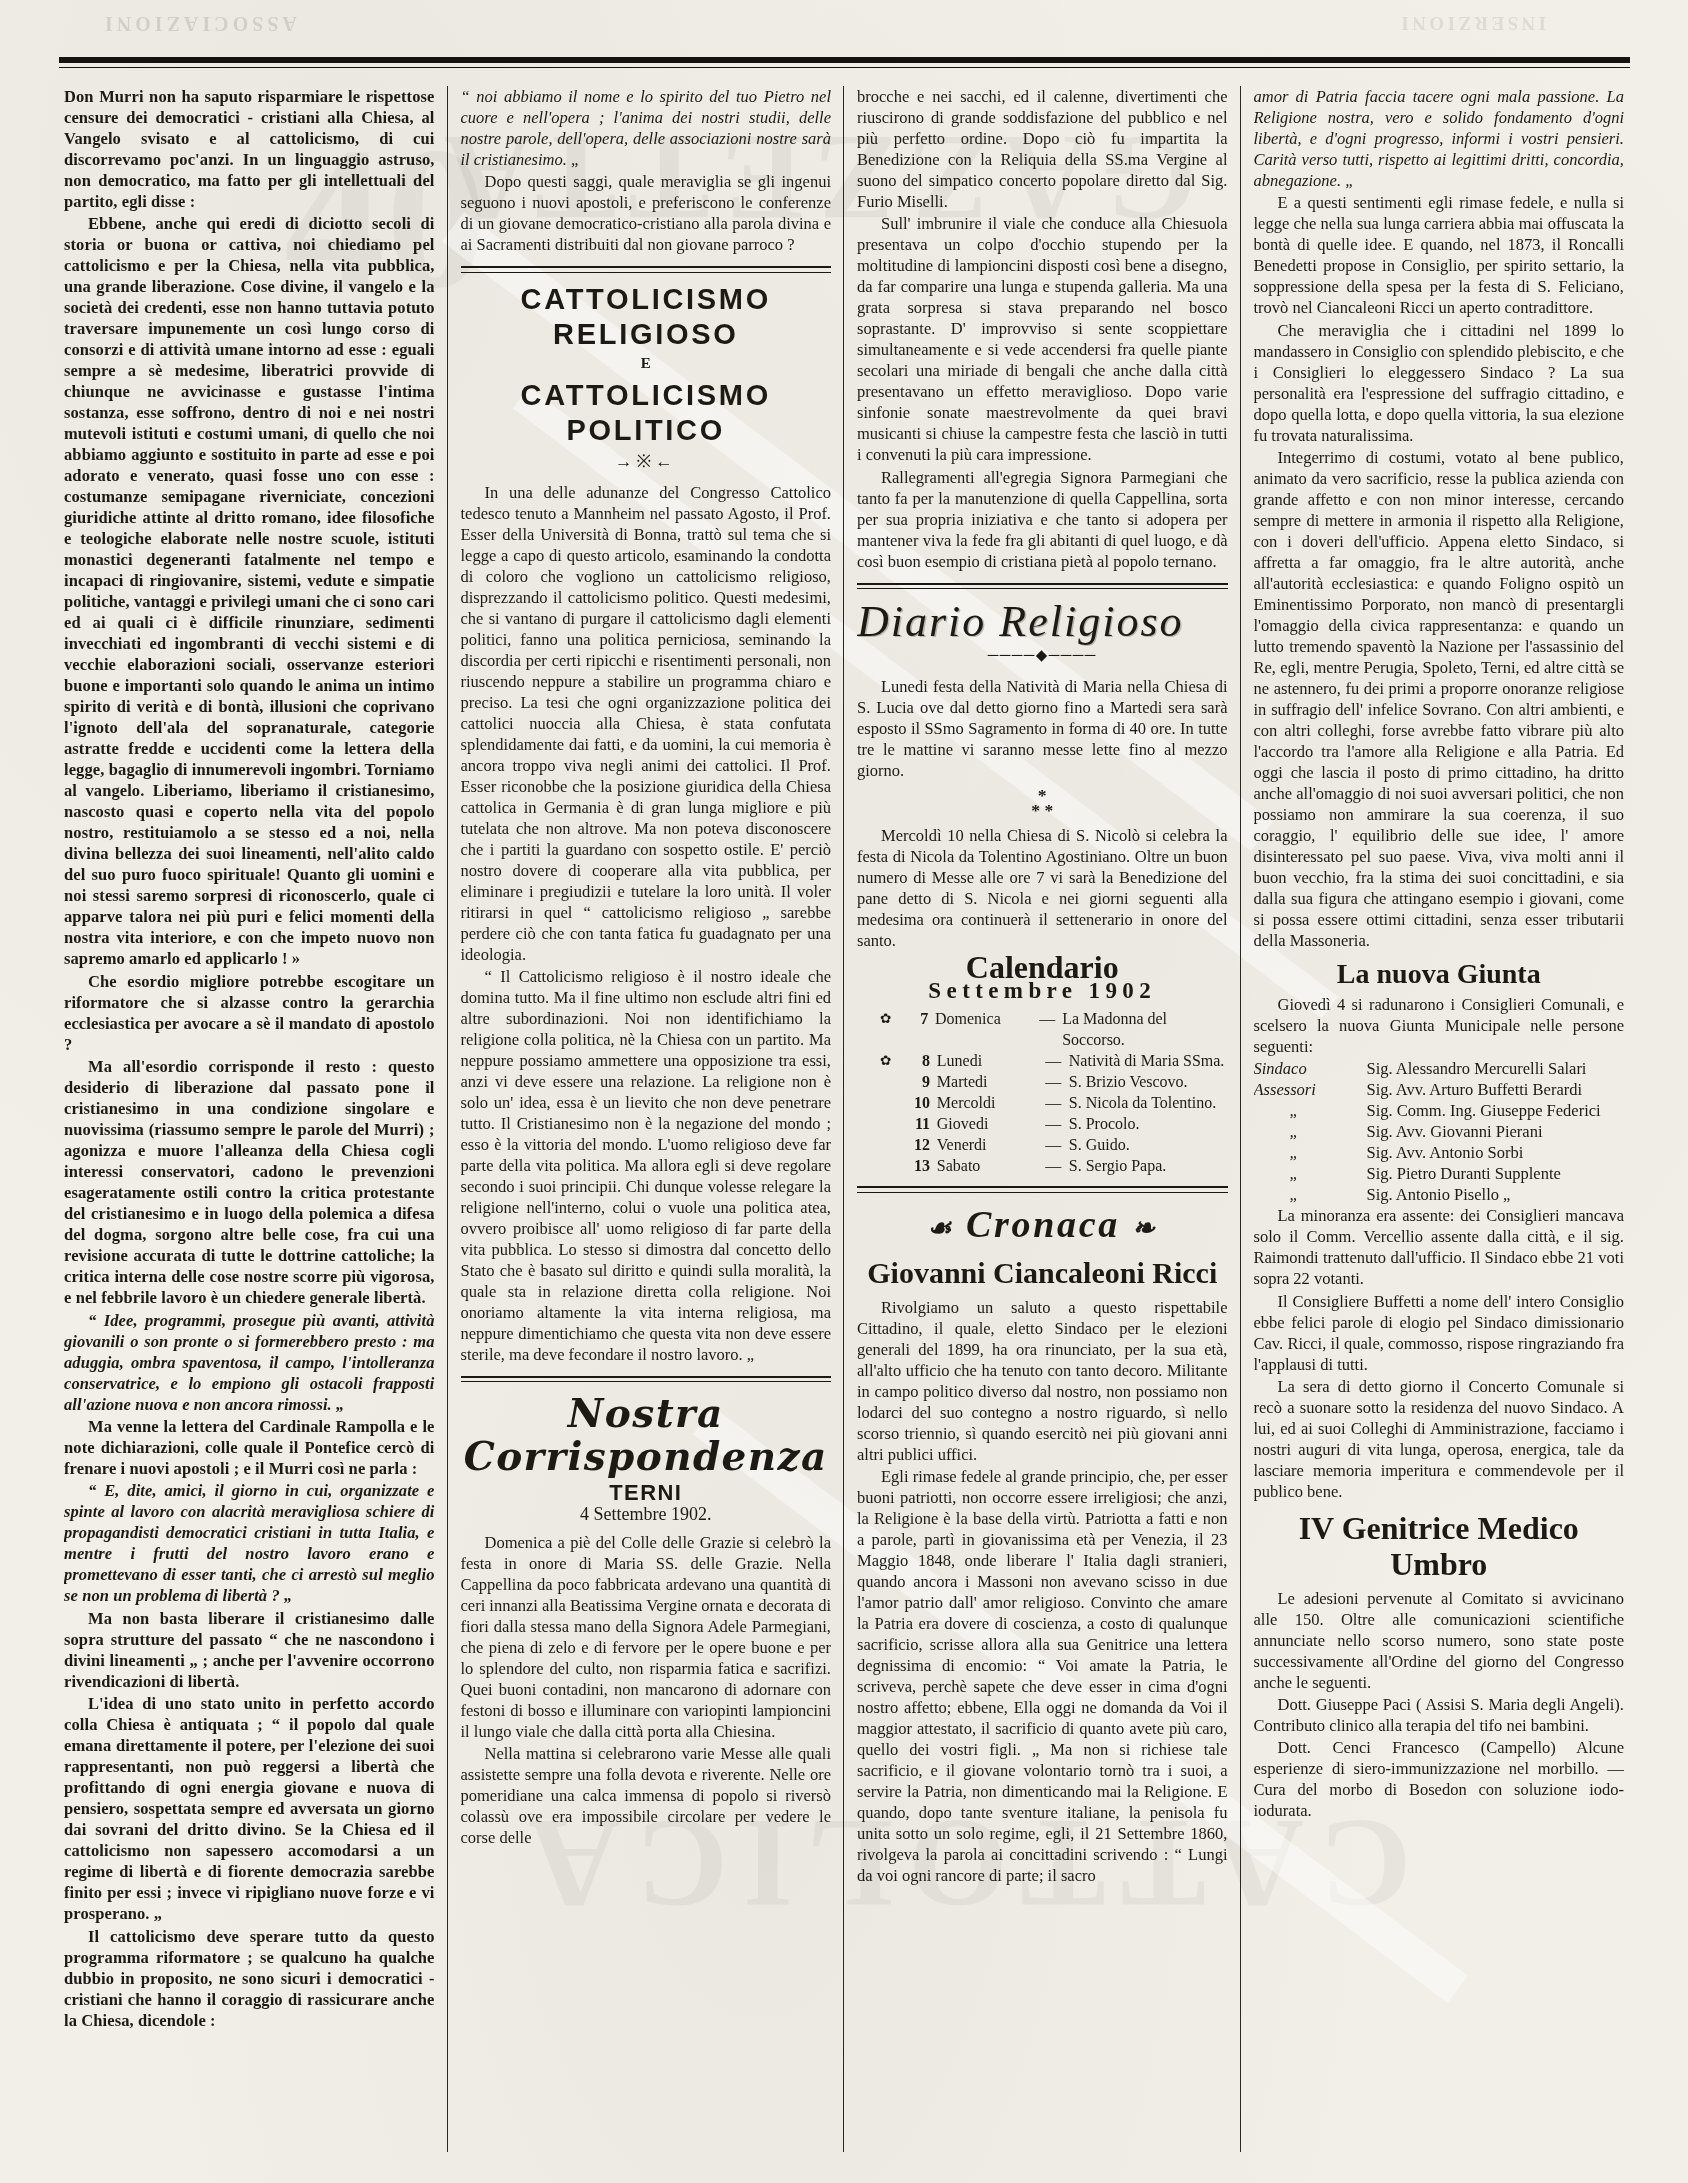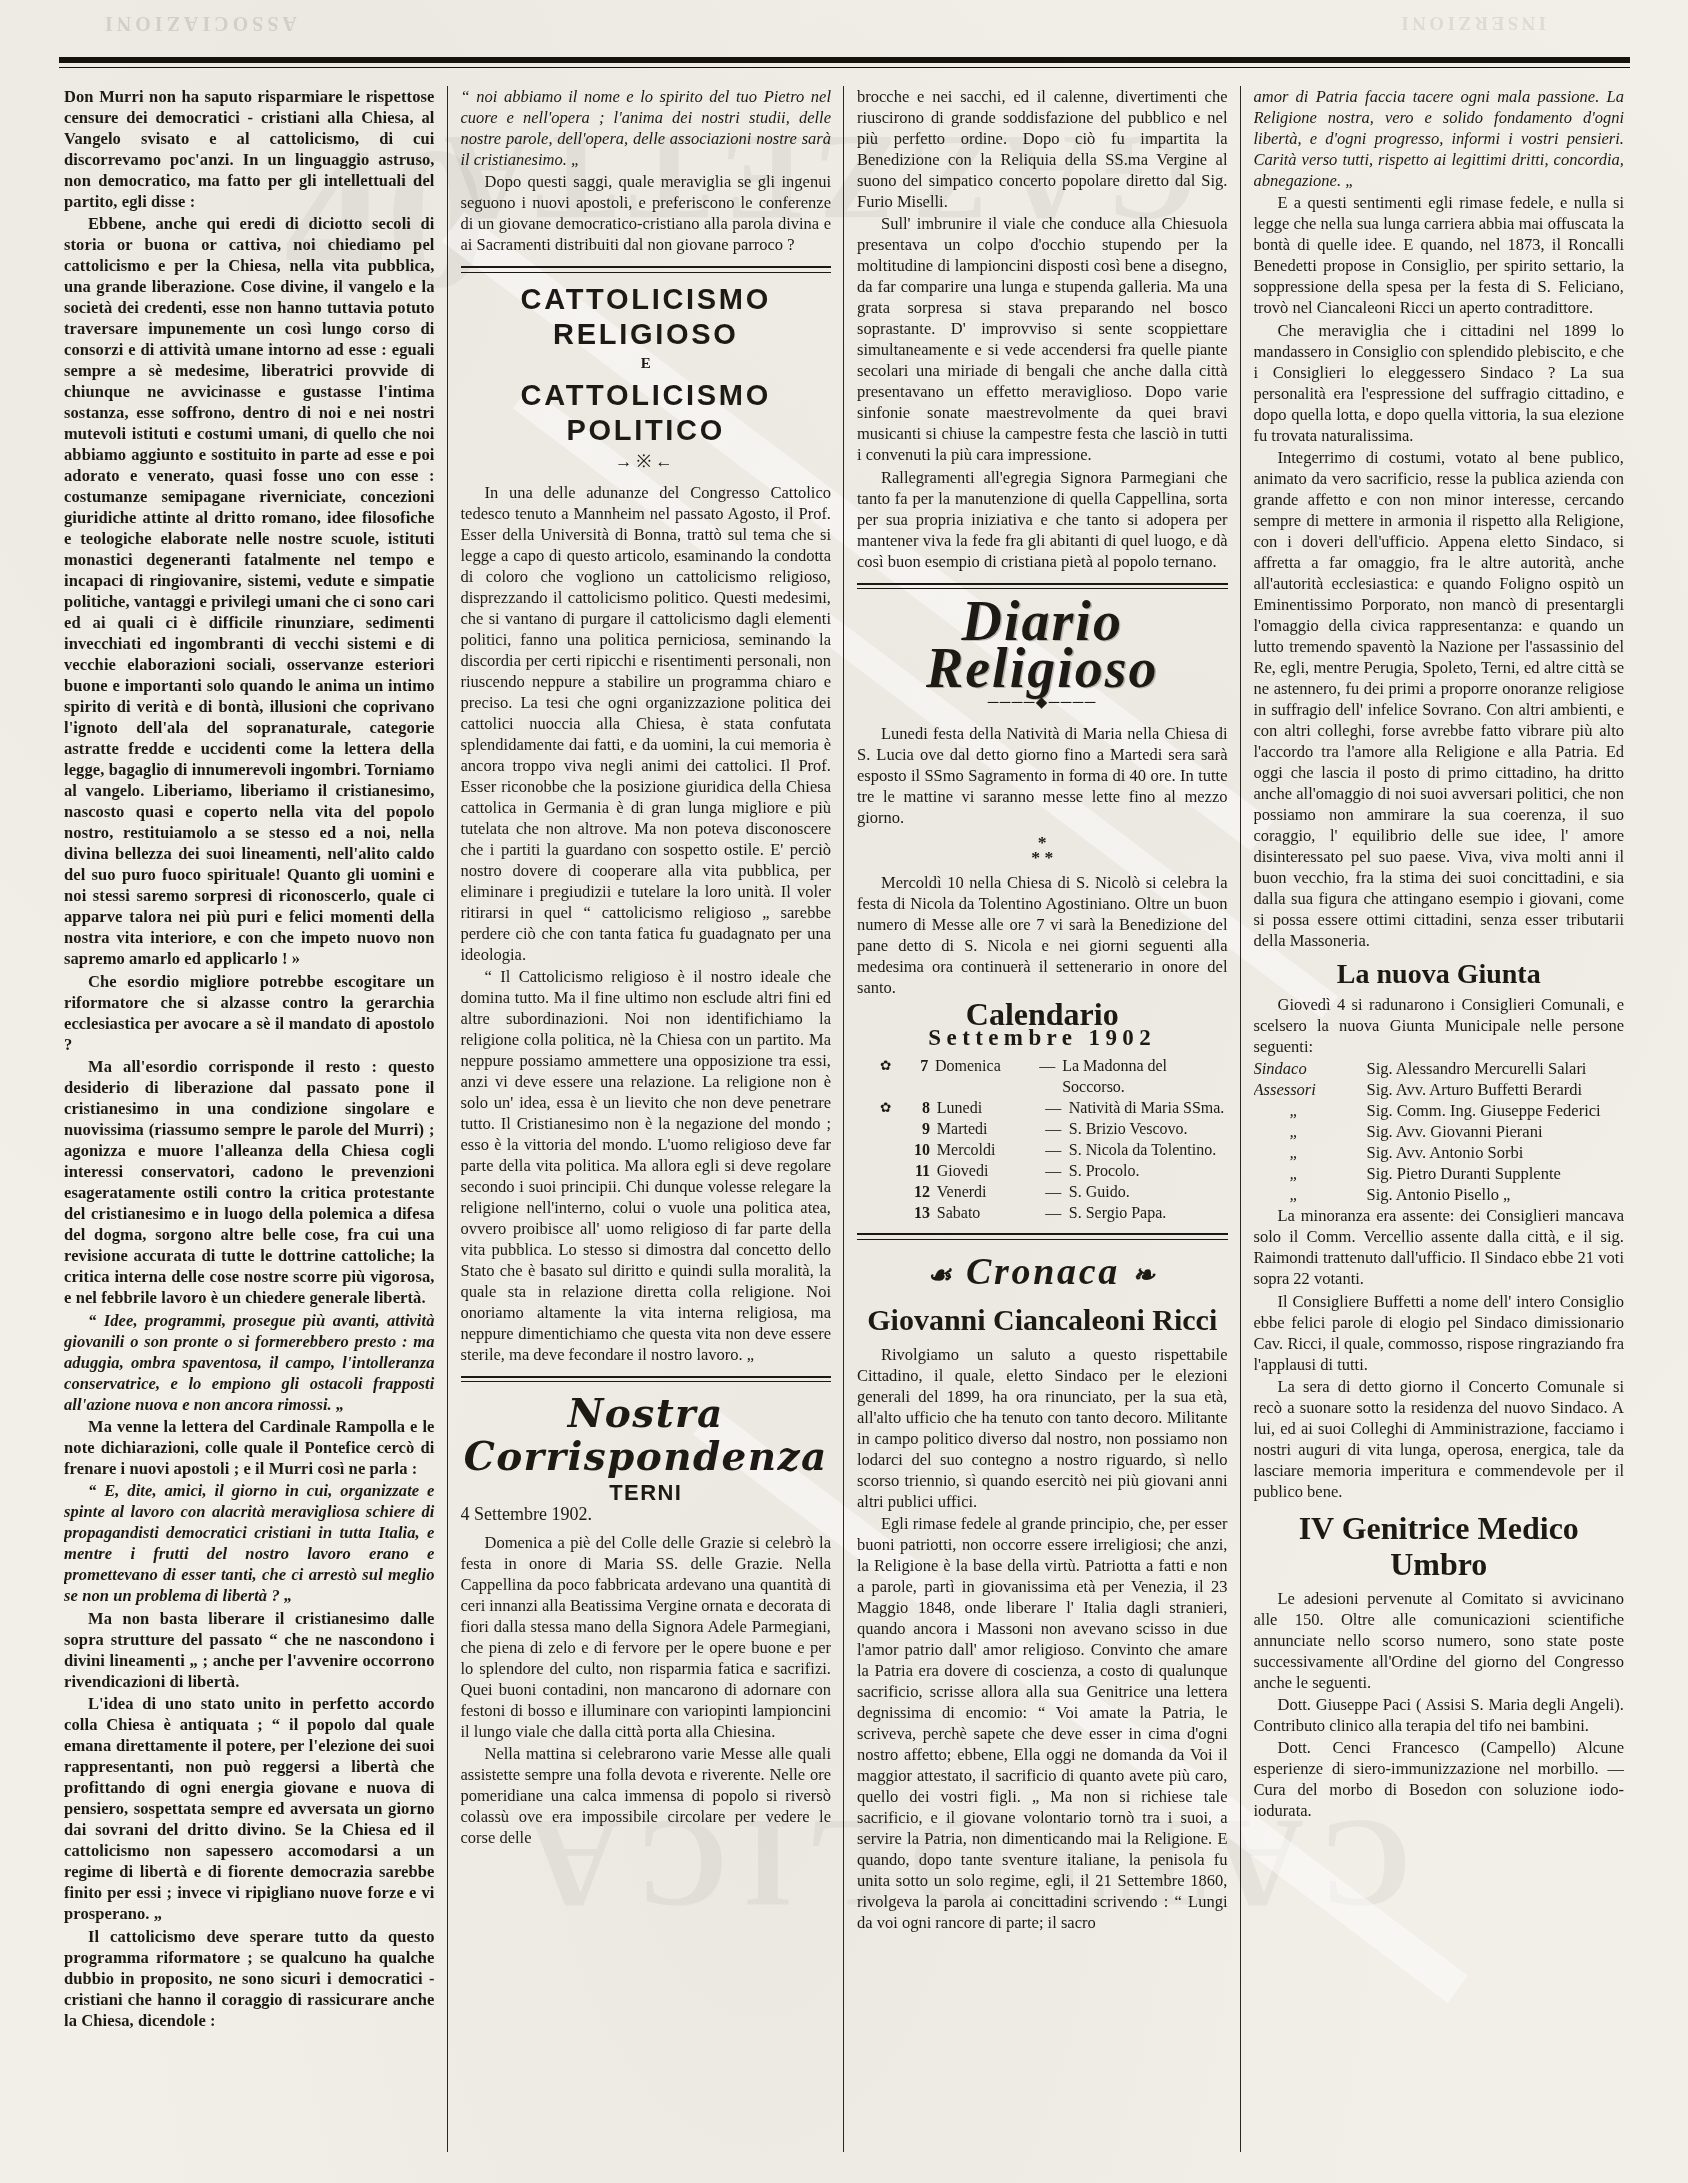--- a/index.html
+++ b/index.html
@@ -22,22 +22,22 @@
   .hr2{height:3.4px;border-top:2.4px solid #1b1712;border-bottom:1px solid #1b1712;margin:10.8px 0 9.5px;}
   .sec-title{font-family:"Liberation Sans","DejaVu Sans",sans-serif;font-weight:bold;text-align:center;
              font-size:29px;line-height:35px;letter-spacing:2.7px;text-indent:0;margin:4px 0 0;}
   .sec-e{text-align:center;font-size:15px;font-weight:bold;margin:1.4px 0;}
   .ornament{text-align:center;font-size:17.6px;letter-spacing:4px;margin:2.7px 0 9.5px;color:#1d1914;}
   .script-head{font-style:italic;font-weight:bold;text-align:center;font-size:39px;line-height:43px;
                margin:6.8px 0 2.7px;letter-spacing:1.4px;text-indent:0;
                font-family:"DejaVu Serif","Liberation Serif",serif;}
   .terni{font-family:"Liberation Sans","DejaVu Sans",sans-serif;font-weight:bold;text-align:center;
          font-size:22px;letter-spacing:1.4px;margin:4px 0 1.4px;}
-  .dateline{font-size:18px;margin:1.4px 0 6.8px;}
-  .diario-title{font-style:italic;font-weight:bold;text-align:center;font-size:56px;line-height:47px;
+  .dateline{text-align:center;font-size:18px;margin:1.4px 0 6.8px;}
+  .diario-title{font-style:italic;font-weight:normal;text-align:left;font-size:44px;line-height:47px;
                 margin:5.4px 0 0;letter-spacing:2px;text-shadow:1.4px 1.4px 0 rgba(29,25,20,.25);}
   .diario-orn{text-align:center;font-size:15px;letter-spacing:1.4px;margin:0 0 9.5px;}
   .asterism{text-align:center;font-size:17.6px;line-height:15px;margin:6.8px 0;font-weight:bold;}
   .cal-title{font-weight:bold;text-align:center;font-size:32px;margin:6.8px 0 0;text-indent:0;}
   .cal-sub{font-weight:bold;text-align:center;font-size:23px;letter-spacing:5.4px;margin:1.4px 0 6.8px;}
   .cal-row{display:flex;font-size:16px;line-height:21px;padding-left:23px;text-align:left;}
   .cal-sym{width:23px;font-size:13.5px;}
   .cal-day{width:27px;text-align:right;padding-right:6.8px;font-weight:bold;}
   .cal-wd{width:101px;}
   .cal-dash{width:31px;text-align:center;}

